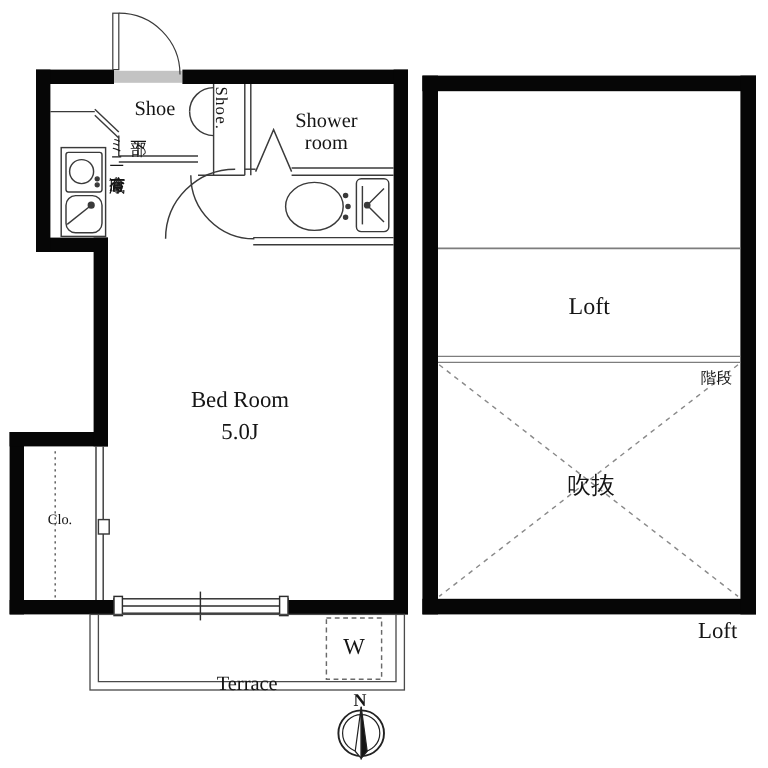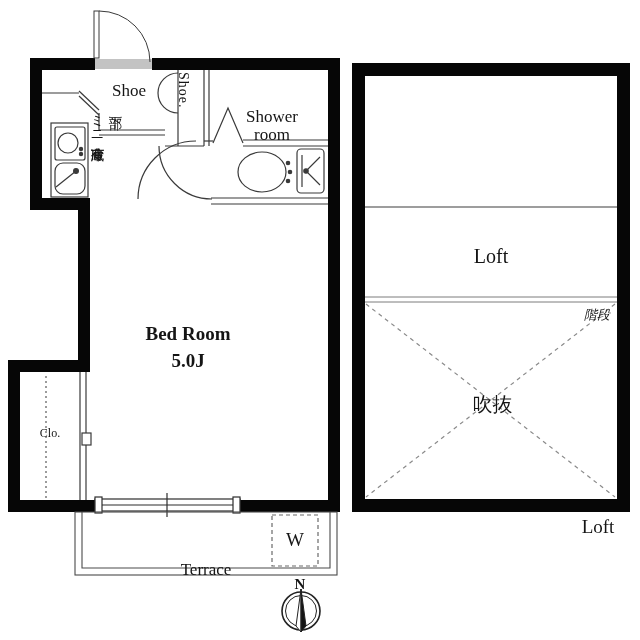--- a/index.html
+++ b/index.html
@@ -146,44 +146,44 @@
         <polygon points="301,589 296,626 301,632" fill="#ffffff" stroke-width="1"></polygon>
         <polygon points="301,589 306,626 301,632" fill="#141414" stroke-width="1"></polygon>
       </g>
     </g>
   </svg>
 
   <div class="lbl" style="left:93px;top:81px;width:72px;font-size:17px;">Shoe</div>
 
   <div class="vtext" style="left:175px;top:72px;height:70px;font-size:14px;">Shoe.</div>
 
-  <div class="lbl" style="left:214px;top:92px;width:116px;font-size:17px;line-height:18px;white-space:normal;margin-top:16px;">
+  <div class="lbl" style="left:214px;top:92px;width:116px;font-size:17px;line-height:18px;white-space:normal;">
     <span>Shower</span><br>
     <span>room</span>
   </div>
 
   <div class="vtext" style="left:88px;top:106px;height:112px;font-size:13.5px;line-height:18px;letter-spacing:0;">
     <span class="col">下部</span>
     <span class="col">ミニ冷蔵庫有</span>
   </div>
 
-  <div class="lbl" style="left:103px;top:320px;width:170px;font-size:19px;line-height:27px;white-space:normal;font-weight:bold;">
+  <div class="lbl" style="left:115px;top:320px;width:170px;font-size:19px;line-height:27px;white-space:normal;">
     <span>Bed Room</span><br>
     <span>5.0J</span>
   </div>
 
   <div class="lbl" style="left:26px;top:426px;width:48px;font-size:12px;">Clo.</div>
 
   <div class="lbl" style="left:158px;top:530px;width:96px;font-size:17px;margin-top:30px;">Terrace</div>
 
   <div class="lbl" style="left:272px;top:529px;width:46px;font-size:19px;">W</div>
 
   <div class="lbl" style="left:441px;top:245px;width:100px;font-size:20px;">Loft</div>
 
-  <div class="lbl" style="left:579px;top:306px;width:36px;font-size:13px;font-family:'DejaVu Sans',sans-serif;font-style:italic;">階段</div>
+  <div class="lbl" style="left:579px;top:306px;width:36px;font-size:13px;font-family:'DejaVu Sans',sans-serif;">階段</div>
 
   <div class="lbl" style="left:455px;top:391px;width:75px;font-size:20px;font-family:Liberation Sans, sans-serif;">吹抜</div>
 
   <div class="lbl" style="left:568px;top:516px;width:60px;font-size:19px;">Loft</div>
 
   <div class="lbl" style="left:288px;top:576px;width:24px;font-size:15px;font-weight:bold;">N</div>
 
 </div>
 
 </body></html>

